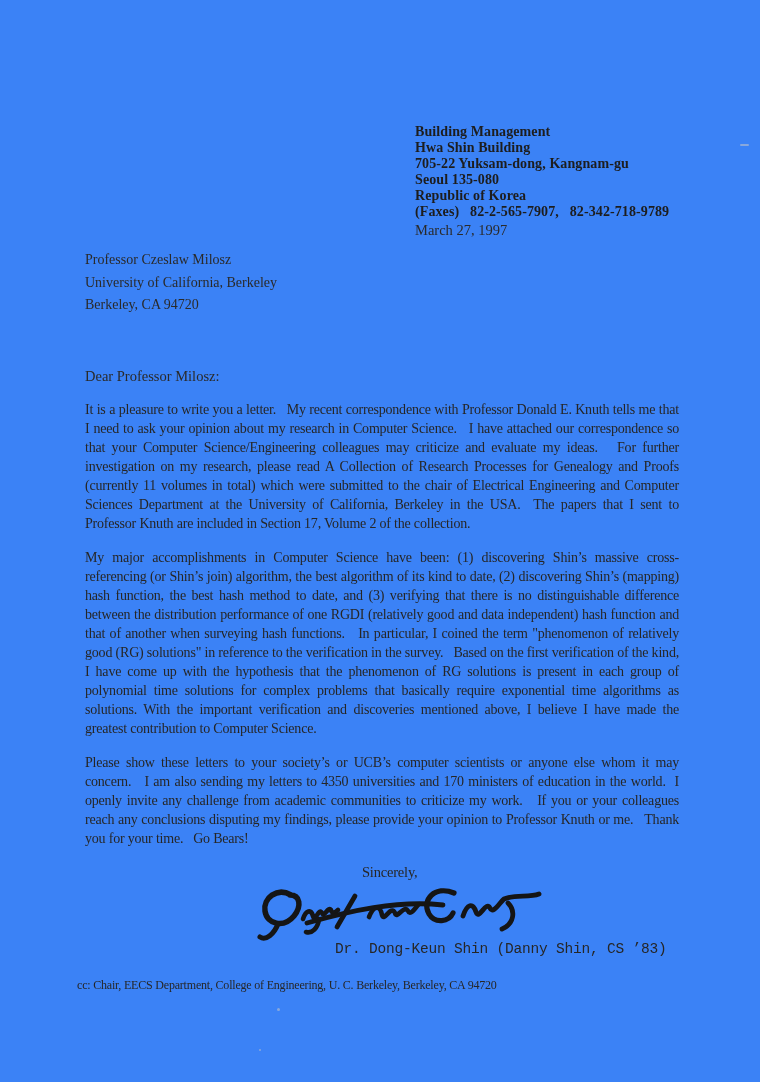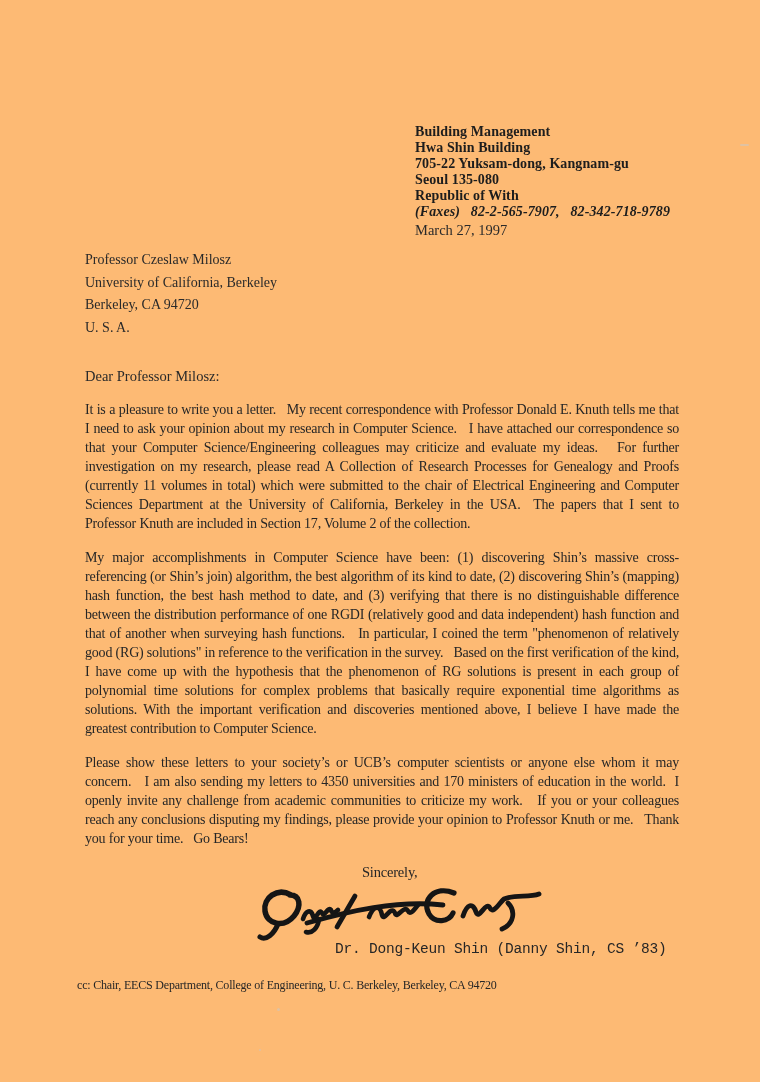--- a/index.html
+++ b/index.html
@@ -4,38 +4,37 @@
 <style>
   html, body {
     margin: 0;
     padding: 0;
     background: #ffffff;
   }
   .page {
     position: relative;
     width: 760px;
     height: 1082px;
-    background: #fdba74;
+    background: #3b82f6;
     overflow: hidden;
     font-family: "Liberation Serif", "DejaVu Serif", serif;
     color: #262626;
   }
   
   .sender-block {
     position: absolute;
     left: 415px;
     top: 124px;
     font-size: 14px;
     font-weight: bold;
     line-height: 16px;
     color: #1d1d1d;
     letter-spacing: 0.1px;
   }
   .sender-block .fax-line {
-    font-style: italic;
     white-space: pre;
   }
   .date-line {
     position: absolute;
     left: 415px;
     top: 222px;
     font-size: 14.5px;
     color: #2a2a2a;
   }
   
@@ -107,31 +106,30 @@
 </head>
 <body>
 
 <div class="page">
 
   <div class="sender-block">
     <div>Building Management</div>
     <div>Hwa Shin Building</div>
     <div>705-22 Yuksam-dong, Kangnam-gu</div>
     <div>Seoul 135-080</div>
-    <div>Republic of With</div>
+    <div>Republic of Korea</div>
     <div class="fax-line">(Faxes)   82-2-565-7907,   82-342-718-9789</div>
   </div>
 
   <div class="date-line">March 27, 1997</div>
 
   <div class="recipient-block">
     <div>Professor Czeslaw Milosz</div>
     <div>University of California, Berkeley</div>
     <div>Berkeley, CA 94720</div>
-    <div>U. S. A.</div>
   </div>
 
   <div class="salutation">Dear Professor Milosz:</div>
 
   <div class="body-block">
     <p><span>It is a pleasure to write you a letter.   My recent correspondence with Professor Donald E. Knuth tells me that I need to ask your opinion about my research in Computer Science.   I have attached our correspondence so that your Computer Science/Engineering colleagues may criticize and evaluate my ideas.   For further investigation on my research, please read </span><span class="italic-title">A Collection of Research Processes for Genealogy and Proofs</span><span> (currently 11 volumes in total) which were submitted to the chair of Electrical Engineering and Computer Sciences Department at the University of California, Berkeley in the USA.  The papers that I sent to Professor Knuth are included in Section 17, Volume 2 of the collection.</span></p>
     <p>My major accomplishments in Computer Science have been: (1) discovering Shin’s massive cross-referencing (or Shin’s join) algorithm, the best algorithm of its kind to date, (2) discovering Shin’s (mapping) hash function, the best hash method to date, and (3) verifying that there is no distinguishable difference between the distribution performance of one RGDI (relatively good and data independent) hash function and that of another when surveying hash functions.   In particular, I coined the term "phenomenon of relatively good (RG) solutions" in reference to the verification in the survey.   Based on the first verification of the kind, I have come up with the hypothesis that the phenomenon of RG solutions is present in each group of polynomial time solutions for complex problems that basically require exponential time algorithms as solutions. With the important verification and discoveries mentioned above, I believe I have made the greatest contribution to Computer Science.</p>
     <p>Please show these letters to your society’s or UCB’s computer scientists or anyone else whom it may concern.   I am also sending my letters to 4350 universities and 170 ministers of education in the world.  I openly invite any challenge from academic communities to criticize my work.   If you or your colleagues reach any conclusions disputing my findings, please provide your opinion to Professor Knuth or me.   Thank you for your time.   Go Bears!</p>
 
     <div class="closing-line">Sincerely,</div>

